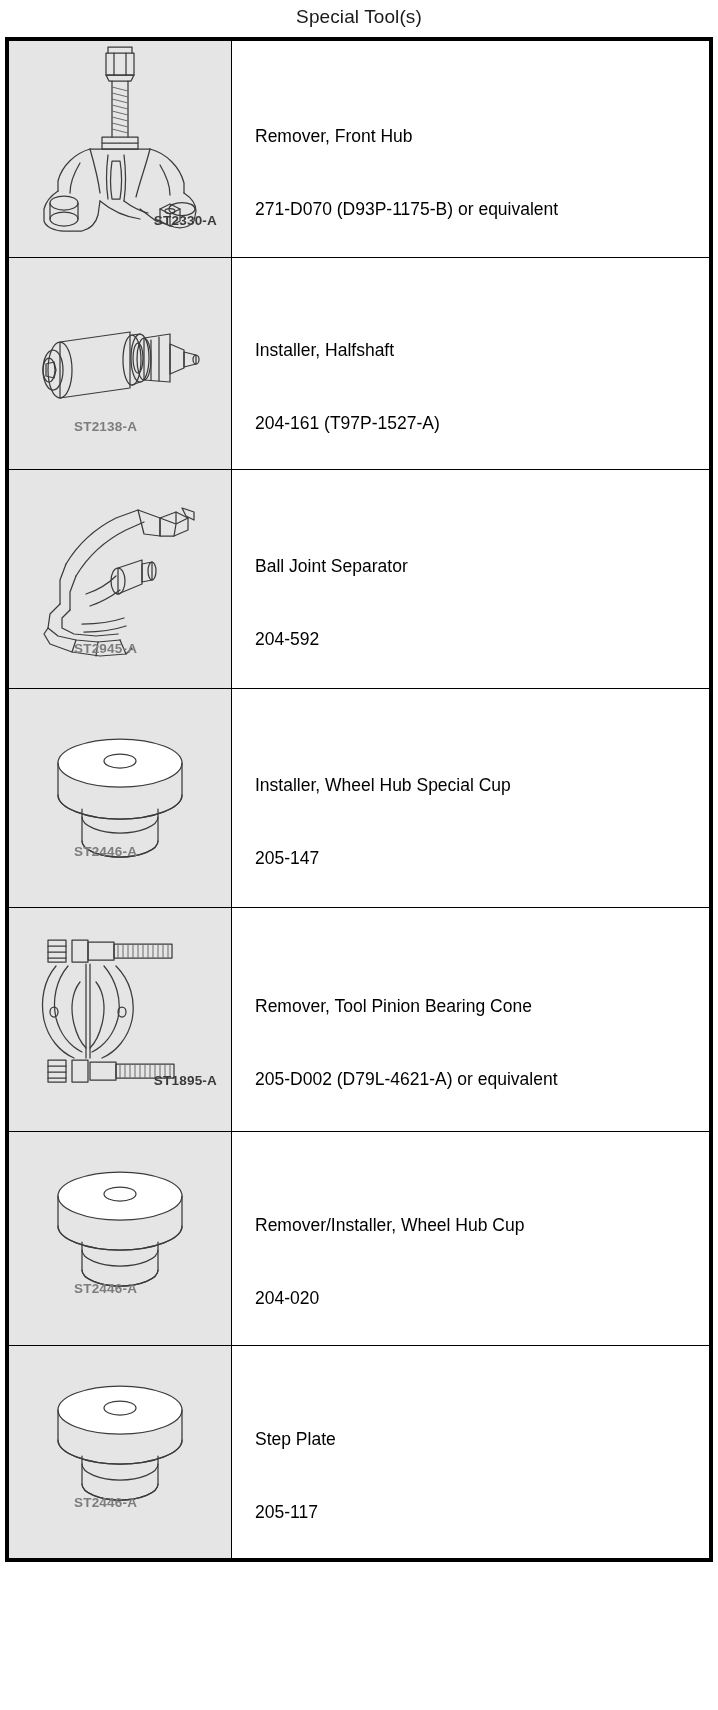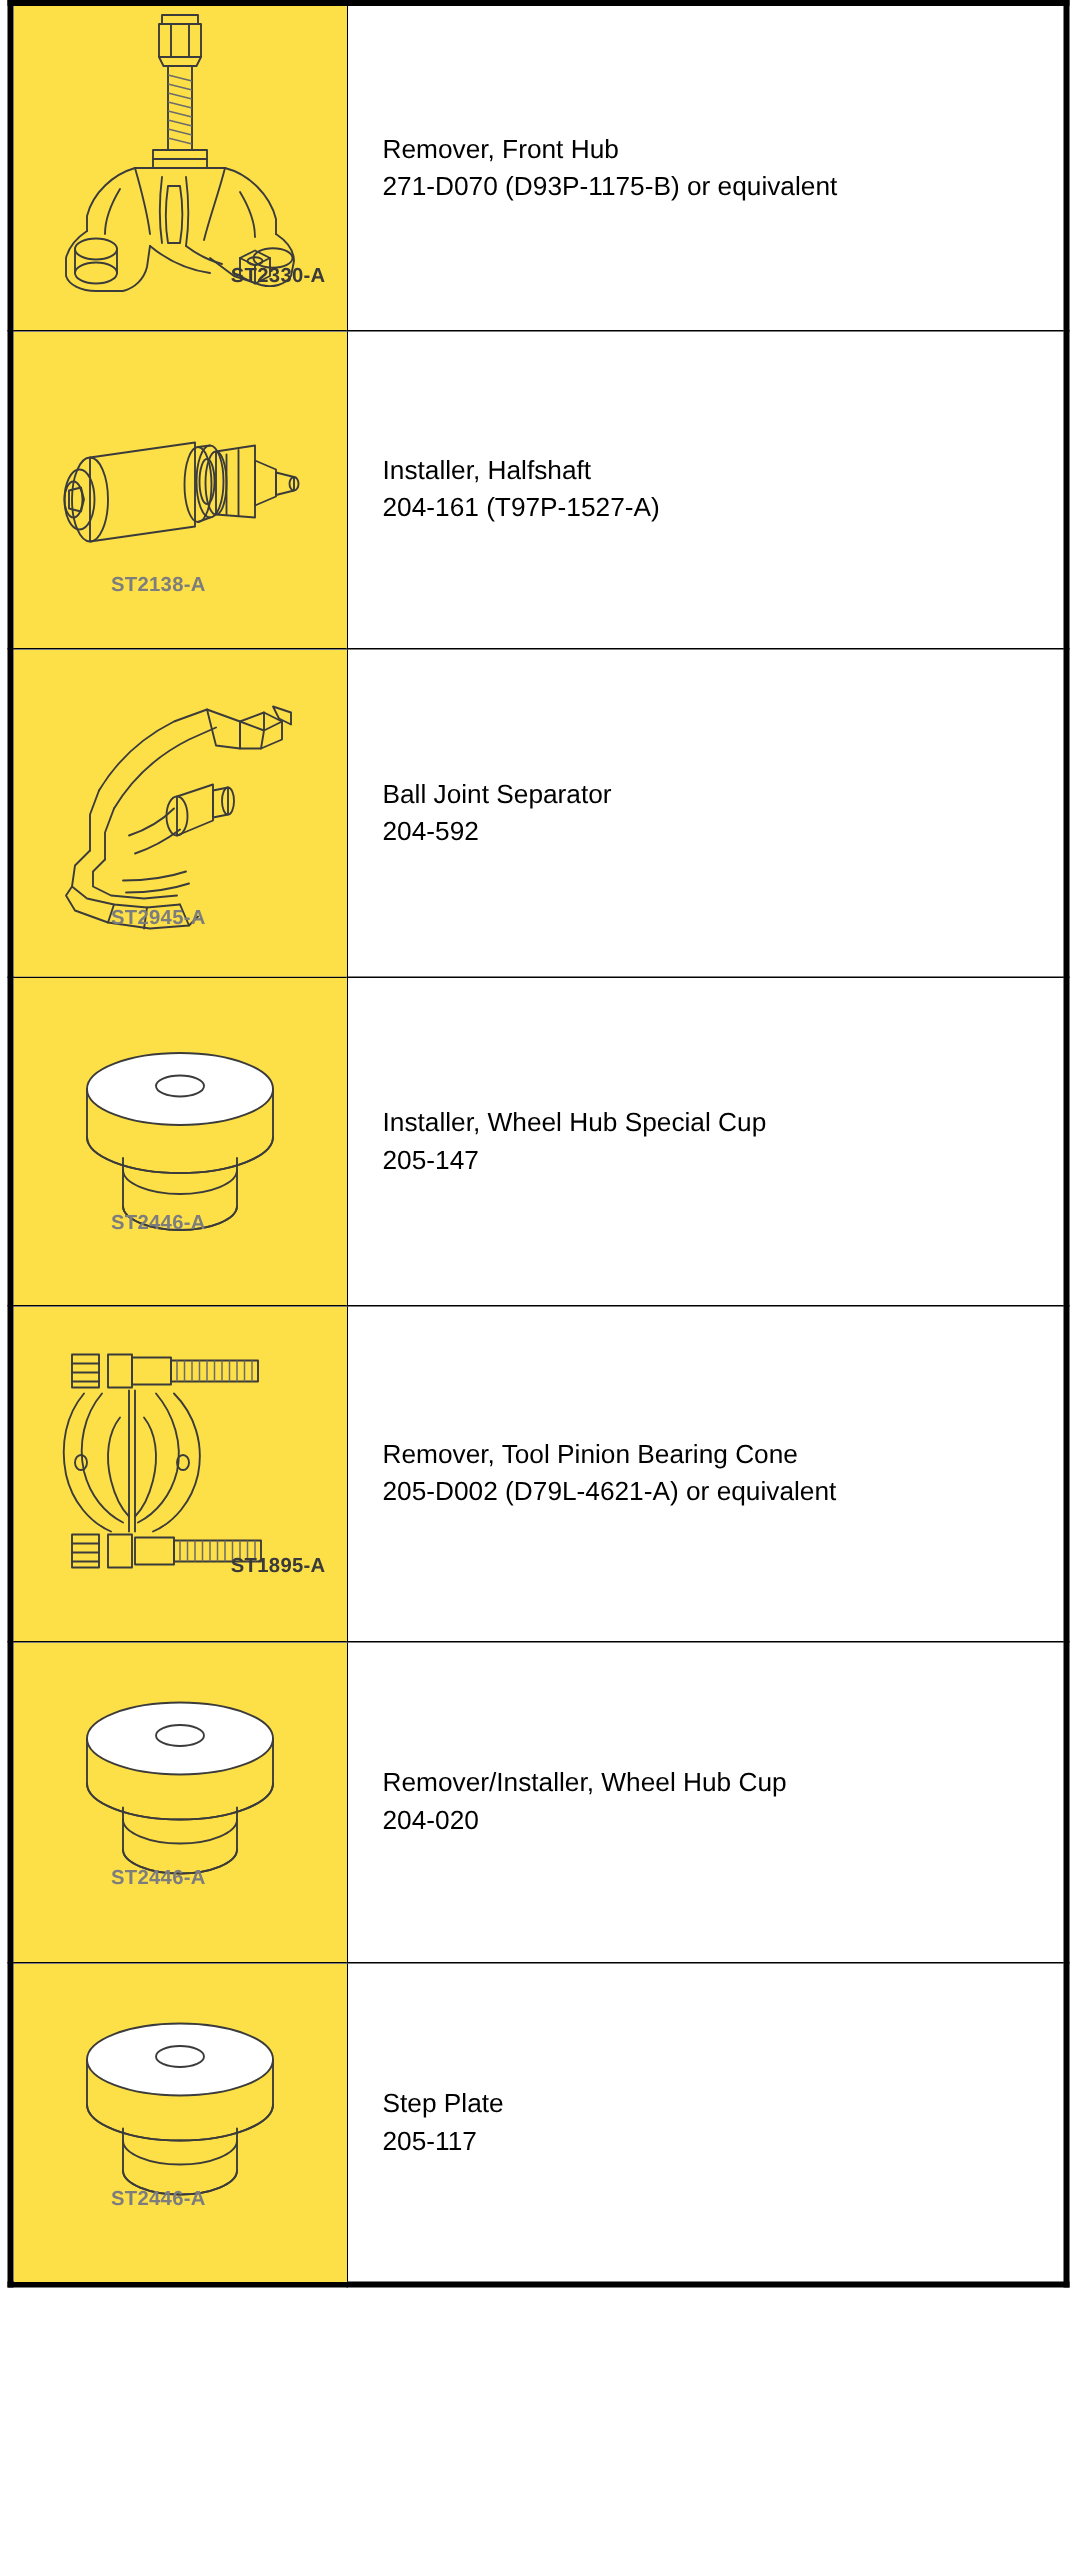--- a/index.html
+++ b/index.html
@@ -45,32 +45,33 @@
   }
   .tool-table tr:last-child {
     border-bottom: none;
   }
   td.img-cell {
     width: 222px;
     border-right: 1.5px solid #000000;
     vertical-align: top;
     position: relative;
     padding: 0;
-    background: #fde047;
+    background: #e5e5e5;
   }
   td.desc-cell {
     vertical-align: middle;
     padding: 0 10px 0 23px;
     background: #ffffff;
   }
   .desc-line {
     font-size: 17.5px;
     line-height: 25px;
     color: #000000;
     white-space: nowrap;
+    margin-top: 48px;
   }
   .art-wrap {
     position: relative;
     width: 222px;
     height: 100%;
     box-sizing: border-box;
   }
   .art {
     display: block;
     margin: 0 auto;
@@ -101,20 +102,21 @@
   svg { overflow: visible; }
   .ln { fill: none; stroke: #3b3b3b; stroke-width: 1.25; stroke-linejoin: round; stroke-linecap: round; }
   .ln-t { fill: none; stroke: #6b6b6b; stroke-width: 1; }
   .fillw { fill: #ffffff; }
 </style>
 </head>
 <body>
 
 <div class="page">
 
+  <div class="page-title">Special Tool(s)</div>
 
   <table class="tool-table">
     <tbody>
 
       <tr class="r1">
         <td class="img-cell">
           <div class="art-wrap">
             <svg class="art" width="200" height="195" viewBox="0 0 200 195">
 
               <path class="ln" d="M88 12 L88 6 L112 6 L112 12"></path>

